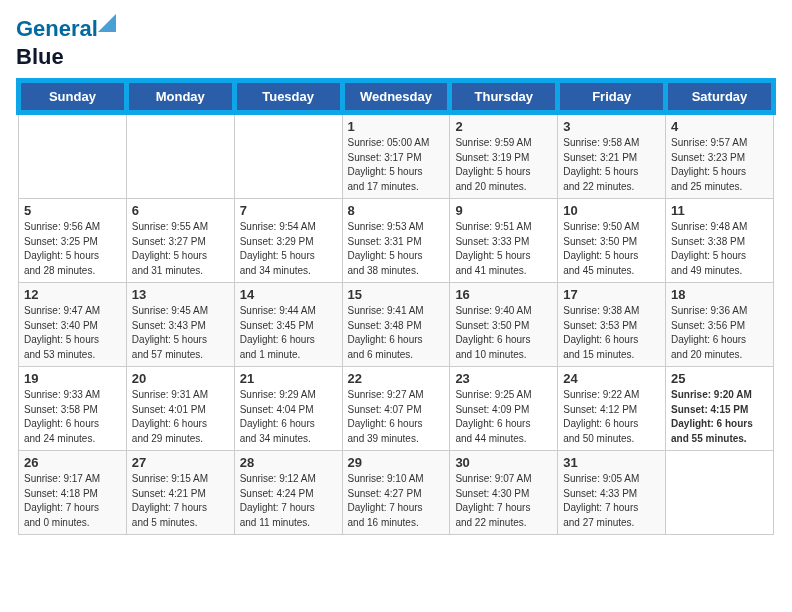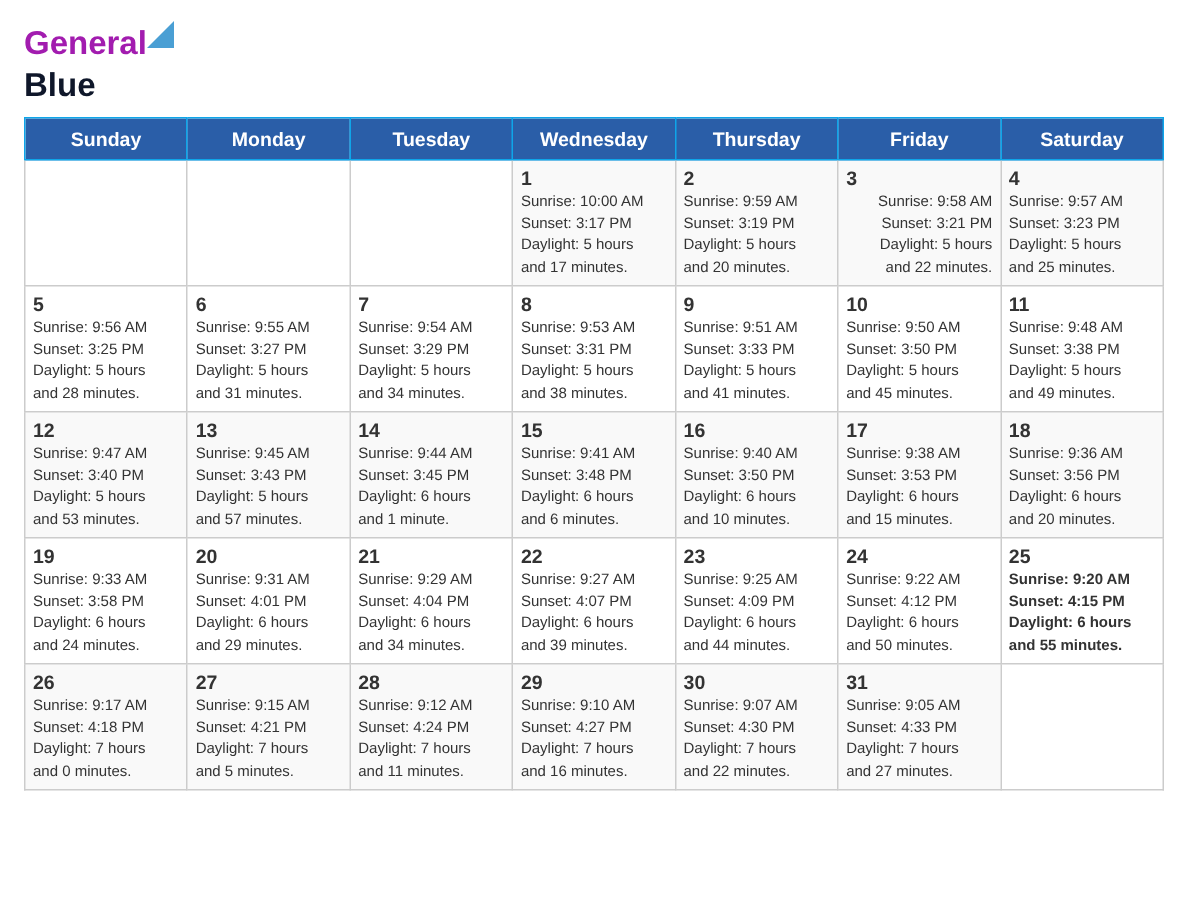--- a/index.html
+++ b/index.html
@@ -37,21 +37,21 @@
       width: 100%;
       border-collapse: collapse;
       table-layout: fixed;
     }
     thead tr th {
       background: #2a5ea8;
       color: #fff;
       text-align: center;
       font-size: 13px;
       padding: 6px 4px;
-      border: 1px solid #0ea5e9;
+      border: 5px solid #0ea5e9;
     }
     tbody tr td {
       vertical-align: top;
       border: 1px solid #ccc;
       padding: 4px 5px;
       font-size: 10.5px;
       color: #333;
       height: 82px;
       background: #fff;
     }
@@ -73,21 +73,21 @@
       background: #fff !important;
     }
   </style>
 </head>
 <body>
 
 <div class="header">
   <div class="logo">
     <div style="display:flex;align-items:center;gap:2px;">
       <div style="position:relative;display:inline-block;">
-        <span style="font-size:22px;font-weight:bold;color:#a21caf;">General</span>
+        <span style="font-size:22px;font-weight:bold;color:#0369a1;">General</span>
         <svg width="18" height="18" style="position:absolute;top:-2px;right:-18px;">
           <polygon points="0,18 18,18 18,0" fill="#4a9fd4"></polygon>
         </svg>
       </div>
     </div>
     <div style="margin-top:2px;">
       <span style="font-size:22px;font-weight:bold;color:#0f172a;">Blue</span>
     </div>
   </div>
 </div>
@@ -104,35 +104,35 @@
         <th>Saturday</th>
       </tr>
   </thead>
   <tbody id="calendar-body">
   <tr>
         <td class="empty-cell"></td>
         <td class="empty-cell"></td>
         <td class="empty-cell"></td>
         <td>
           <span class="day-number">1</span>
-          <div class="day-info" style="white-space: pre-line;">Sunrise: 10:00 AM
+          <div class="day-info" style="white-space: pre-line;">Sunrise: 05:00 AM
 Sunset: 3:17 PM
 Daylight: 5 hours
 and 17 minutes.</div>
         </td>
         <td>
           <span class="day-number">2</span>
           <div class="day-info" style="white-space: pre-line;">Sunrise: 9:59 AM
 Sunset: 3:19 PM
 Daylight: 5 hours
 and 20 minutes.</div>
         </td>
         <td>
           <span class="day-number">3</span>
-          <div class="day-info" style="white-space: pre-line; text-align: right;">Sunrise: 9:58 AM
+          <div class="day-info" style="white-space: pre-line;">Sunrise: 9:58 AM
 Sunset: 3:21 PM
 Daylight: 5 hours
 and 22 minutes.</div>
         </td>
         <td>
           <span class="day-number">4</span>
           <div class="day-info" style="white-space: pre-line;">Sunrise: 9:57 AM
 Sunset: 3:23 PM
 Daylight: 5 hours
 and 25 minutes.</div>

